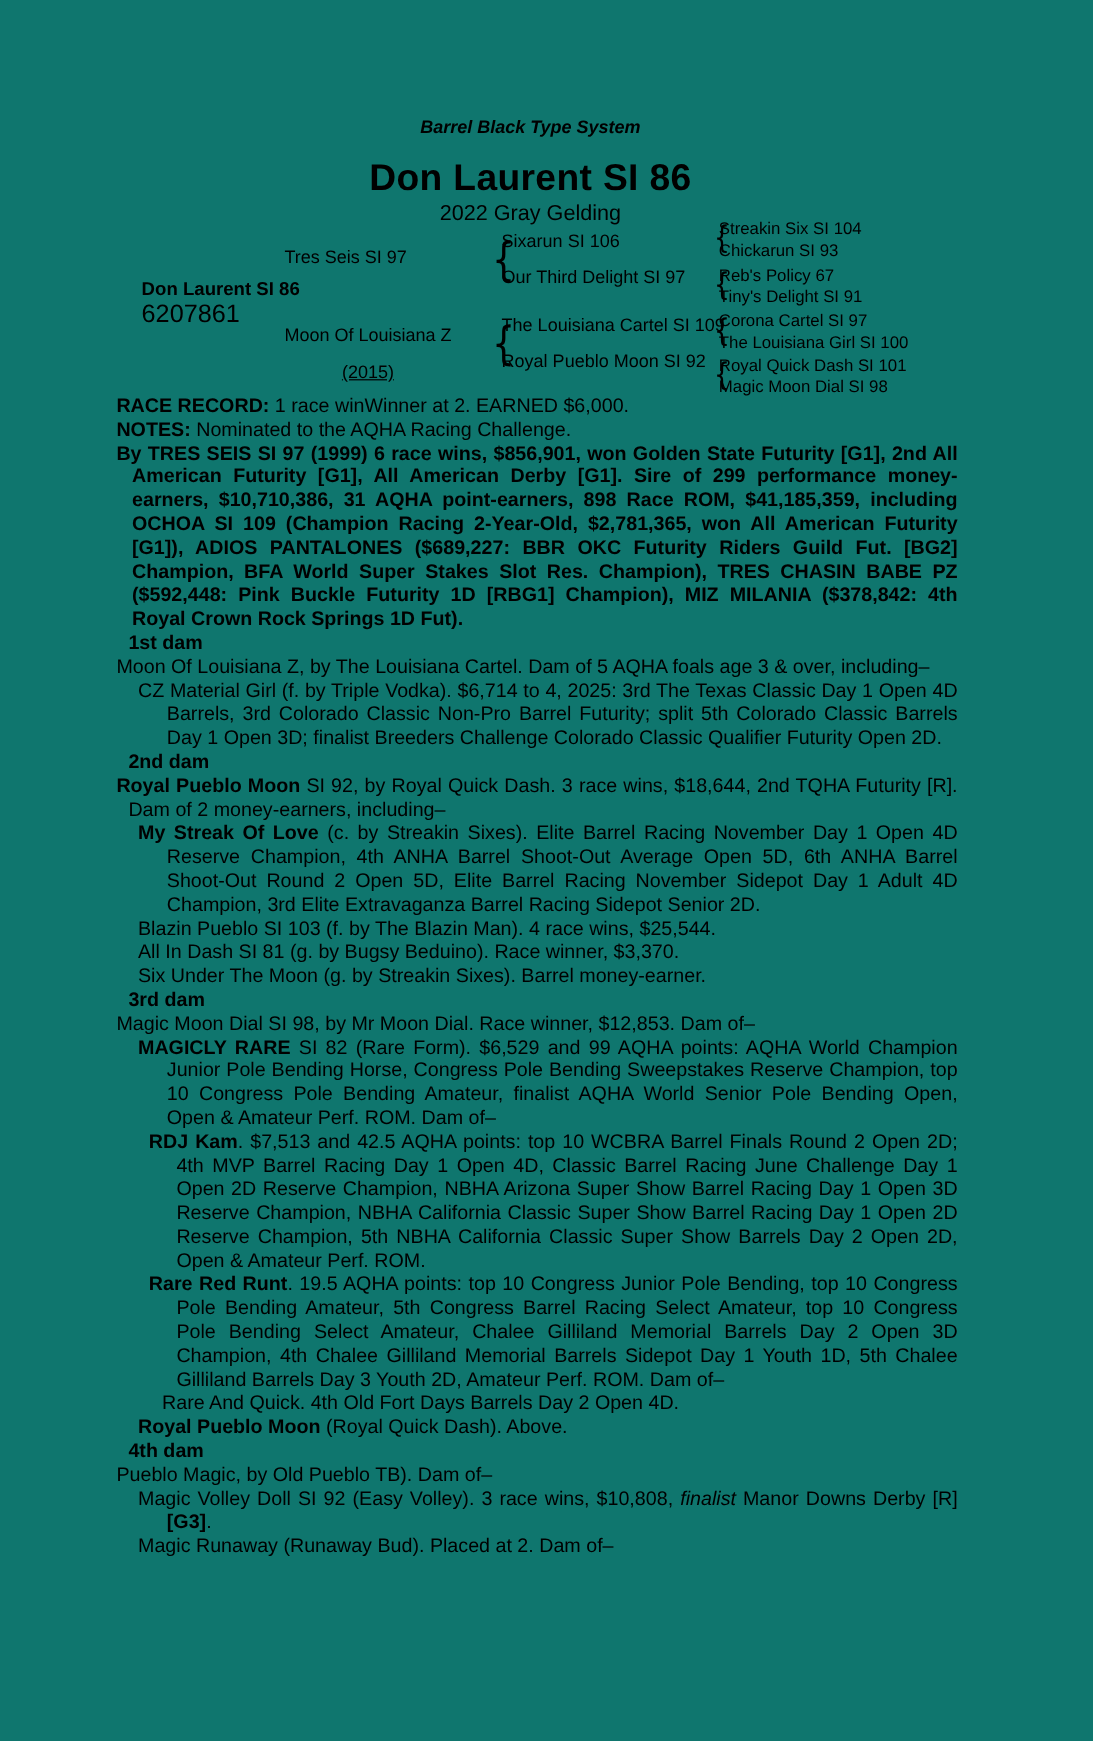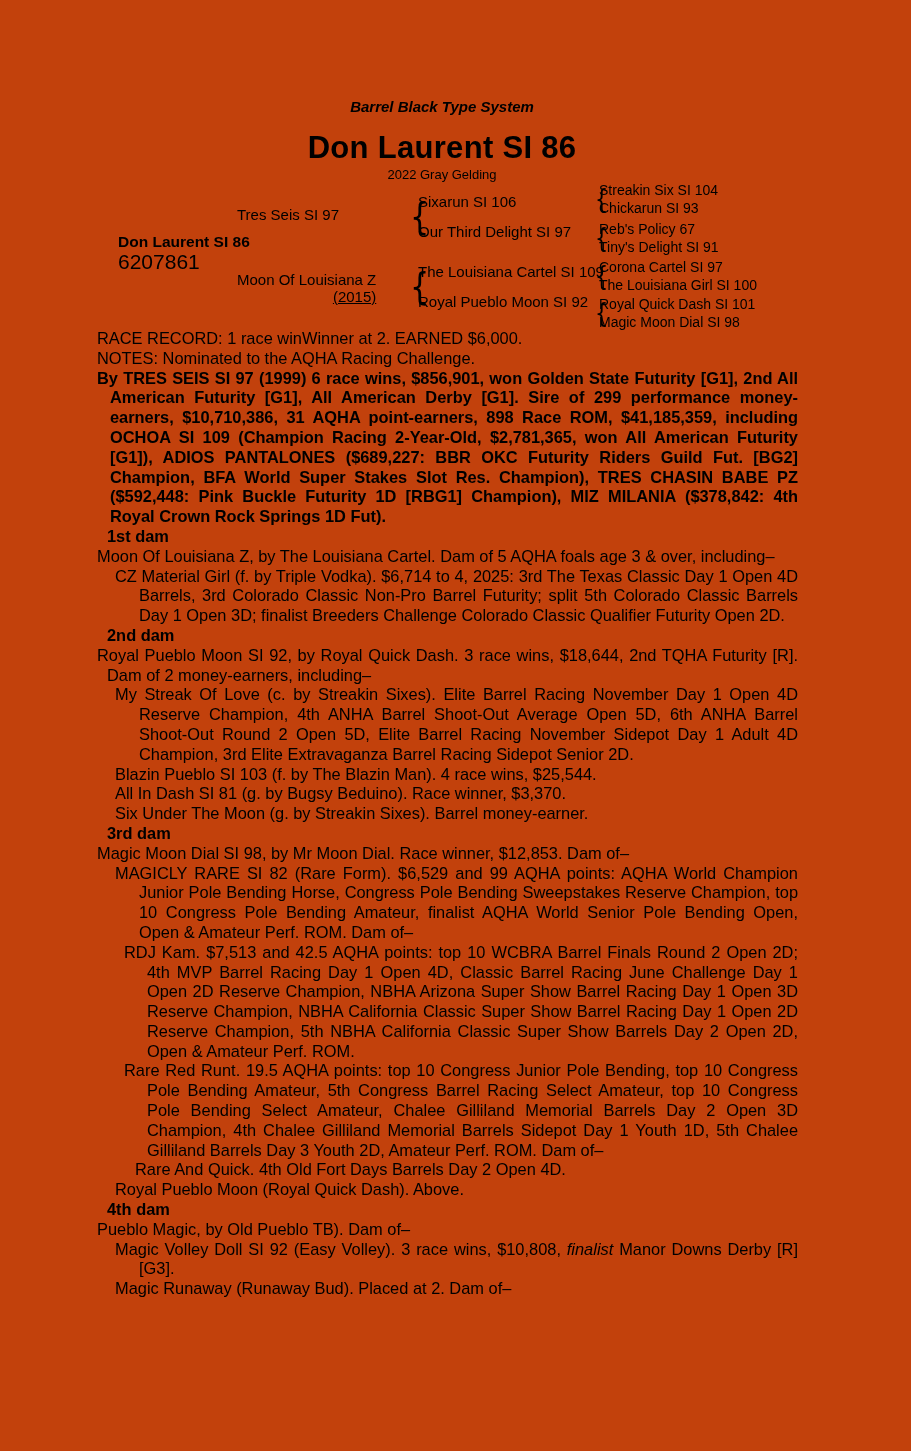--- a/index.html
+++ b/index.html
@@ -1,33 +1,33 @@
 <!DOCTYPE html>
 <html><head>
 <meta charset="utf-8">
 <style>
   html,body { margin:0; padding:0; background:#888; }
   .page {
     position:relative; width:911px; height:1451px; margin:0 auto;
-    background:#c2410c; color:#000000; overflow:hidden;
+    background:#0f766e; color:#000000; overflow:hidden;
     font-family:"Liberation Sans", sans-serif;
   }
   
   .doc-header { position:absolute; left:0; top:0; width:884px; text-align:center; }
   .system-label { position:absolute; top:98px; width:100%; font-size:15px; font-weight:bold; font-style:italic; }
   .horse-title  { position:absolute; top:130px; width:100%; font-size:31px; font-weight:bold; margin:0; letter-spacing:0.3px; }
-  .foal-line    { position:absolute; top:167px; width:100%; font-size:13px; }
+  .foal-line    { position:absolute; top:167px; width:100%; font-size:18px; }
   
   .pedigree { position:absolute; left:97px; top:180px; width:714px; height:150px; font-size:15px; line-height:15px; }
   .ped-subject { position:absolute; left:21px; top:54px; }
   .ped-subject-name { font-weight:bold; font-size:15.5px; }
   .ped-reg { margin-top:5px; font-size:21px; }
   .ped-sire { position:absolute; left:140px; top:27px; }
   .ped-dam  { position:absolute; left:140px; top:92px; }
-  .ped-dam-year { text-align:right; margin-top:2px;text-decoration:underline; }
+  .ped-dam-year { text-align:center; margin-top:16px;text-decoration:underline; }
   .g3-group { position:absolute; left:313px; width:270px; height:48px; }
   .g3-group .n { position:absolute; left:8px; white-space:nowrap; }
   .g3-group .n1 { top:0; } .g3-group .n2 { top:30px; }
   .g3-a { top:14px; } .g3-b { top:84px; }
   .g4-group { position:absolute; left:498px; width:216px; height:36px; font-size:14px; line-height:14px; }
   .g4-group .n { position:absolute; left:4px; white-space:nowrap; }
   .g4-group .n1 { top:0; } .g4-group .n2 { top:17.5px; }
   .g4-1 { top:3px; } .g4-2 { top:42px; } .g4-3 { top:80px; } .g4-4 { top:117px; }
   .brace { position:absolute; left:0; font-family:"DejaVu Sans", sans-serif; font-weight:normal;
            transform:scaleX(0.8); transform-origin:left center; }
@@ -36,21 +36,21 @@
   
   .body-text { position:absolute; left:97px; top:329px; width:701px;
                font-size:16.4px; line-height:19.8px; text-align:justify; }
   .body-text p { margin:0; }
   p.h    { font-weight:bold;margin-left:10px; }
   p.l0   { padding-left:10px; text-indent:-10px; }
   p.sire { padding-left:13px; text-indent:-13px; font-weight:bold; }
   p.l1   { padding-left:42px; text-indent:-24px; }
   p.l2   { padding-left:50px; text-indent:-23px; }
   p.l3   { padding-left:58px; text-indent:-20px; }
-  .b { font-weight:normal; }
+  .b { font-weight:bold; }
   .i { font-style:italic; }
 </style>
 </head>
 <body>
 
 <div class="page">
 
   <div class="doc-header">
     <div class="system-label">Barrel Black Type System</div>
     <h1 class="horse-title">Don Laurent SI 86</h1>

